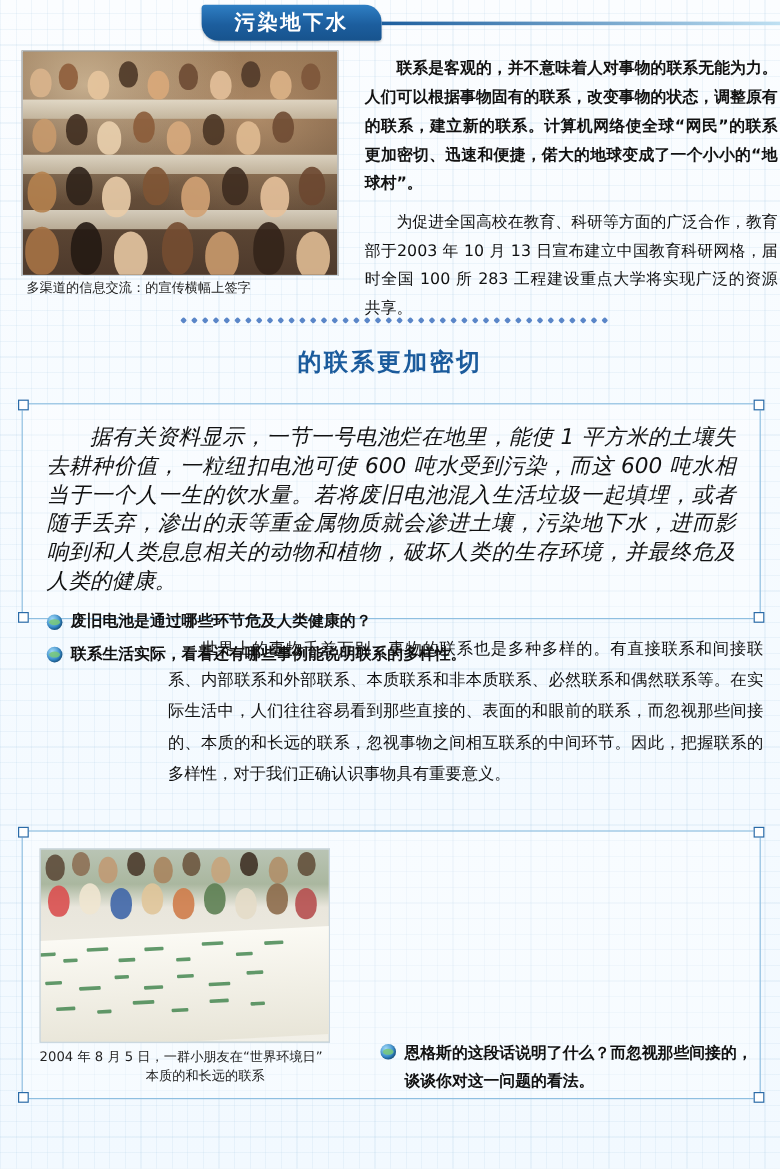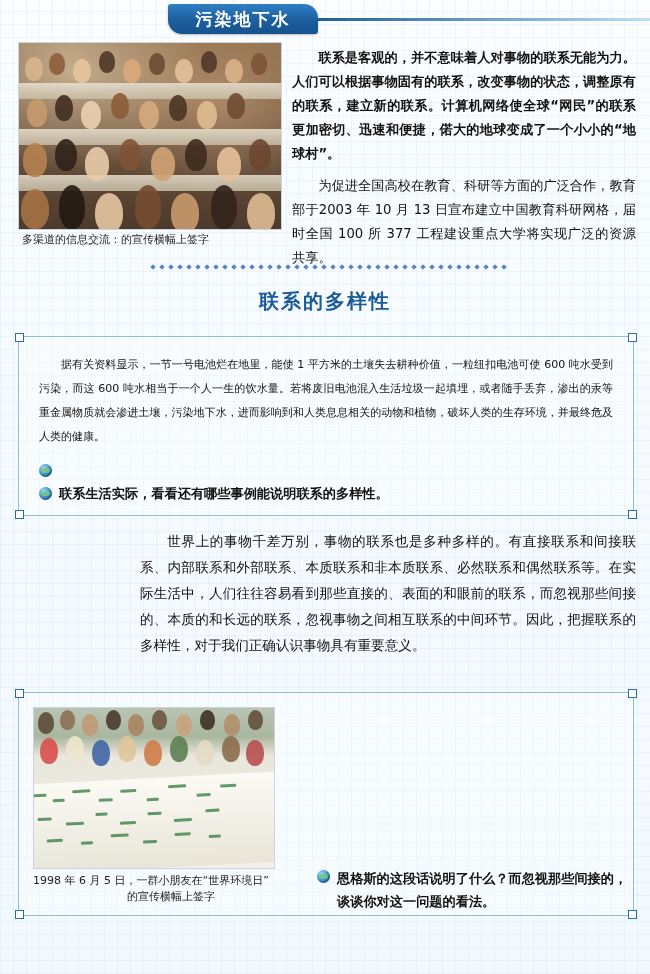--- a/index.html
+++ b/index.html
@@ -117,21 +117,21 @@
     top: 232px;
     width: 260px;
     font-size: 11px;
     color: #222;
     font-family: "DejaVu Sans", "Liberation Sans", sans-serif;
   }
 
   
   .intro {
     position: absolute;
-    left: 292px;
+    left: 304px;
     top: 46px;
     width: 344px;
     font-size: 13.2px;
     line-height: 24px;
     color: #111;
     font-family: "DejaVu Sans", "Liberation Sans", sans-serif;
     text-align: justify;
     font-weight: 600;
   }
   .intro p {
@@ -194,25 +194,26 @@
   .box .c-br { right: -4px; bottom: -4px; }
 
   #box1 {
     left: 18px;
     top: 336px;
     width: 614px;
     height: 178px;
   }
   .box-text {
     padding: 16px 20px 0 20px;
-    font-size: 11px;
+    font-size: 18px;
     line-height: 24px;
     text-align: justify;
     font-family: "DejaVu Sans", "Liberation Sans", sans-serif;
     color: #111;
+    font-style: italic;
   }
   .box-text p {
     margin: 0;
     text-indent: 2em;
   }
   .qlist {
     margin-top: 12px;
     padding: 0 20px;
   }
   .qitem {
@@ -398,21 +399,21 @@
           <i style="left:152px;top:150px; width:28px; height:40px; background:#c99a6d;"></i>
           <i style="left:192px;top:142px; width:26px; height:44px; background:#33241a;"></i>
           <i style="left:228px;top:150px; width:28px; height:40px; background:#dfbb93;"></i>
         </div>
       </div>
     </div>
     <div class="cap1">多渠道的信息交流：的宣传横幅上签字</div>
 
     <div class="intro">
       <p class="p1">联系是客观的，并不意味着人对事物的联系无能为力。人们可以根据事物固有的联系，改变事物的状态，调整原有的联系，建立新的联系。计算机网络使全球“网民”的联系更加密切、迅速和便捷，偌大的地球变成了一个小小的“地球村”。</p>
-      <p class="p2">为促进全国高校在教育、科研等方面的广泛合作，教育部于2003 年 10 月 13 日宣布建立中国教育科研网格，届时全国 100 所 377 工程建设重点大学将实现广泛的资源共享。</p>
+      <p class="p2">为促进全国高校在教育、科研等方面的广泛合作，教育部于2003 年 10 月 13 日宣布建立中国教育科研网格，届时全国 100 所 283 工程建设重点大学将实现广泛的资源共享。</p>
     </div>
 
     <div class="divider">
       <span></span>
         <span></span>
         <span></span>
         <span></span>
         <span></span>
         <span></span>
         <span></span>
@@ -444,33 +445,34 @@
         <span></span>
         <span></span>
         <span></span>
         <span></span>
         <span></span>
         <span></span>
         <span></span>
         <span></span>
     </div>
 
-    <div class="section-title">联系的多样性</div>
+    <div class="section-title">的联系更加密切</div>
 
     <div class="box" id="box1">
       <div class="corner c-tl"></div>
       <div class="corner c-tr"></div>
       <div class="corner c-bl"></div>
       <div class="corner c-br"></div>
       <div class="box-text">
         <p>据有关资料显示，一节一号电池烂在地里，能使 1 平方米的土壤失去耕种价值，一粒纽扣电池可使 600 吨水受到污染，而这 600 吨水相当于一个人一生的饮水量。若将废旧电池混入生活垃圾一起填埋，或者随手丢弃，渗出的汞等重金属物质就会渗进土壤，污染地下水，进而影响到和人类息息相关的动物和植物，破坏人类的生存环境，并最终危及人类的健康。</p>
       </div>
       <div class="qlist">
         <div class="qitem">
           <span class="globe"></span>
+          <span>废旧电池是通过哪些环节危及人类健康的？</span>
         </div>
         <div class="qitem">
           <span class="globe"></span>
           <span>联系生活实际，看看还有哪些事例能说明联系的多样性。</span>
         </div>
       </div>
     </div>
 
     <div class="body-par">
       <p>世界上的事物千差万别，事物的联系也是多种多样的。有直接联系和间接联系、内部联系和外部联系、本质联系和非本质联系、必然联系和偶然联系等。在实际生活中，人们往往容易看到那些直接的、表面的和眼前的联系，而忽视那些间接的、本质的和长远的联系，忽视事物之间相互联系的中间环节。因此，把握联系的多样性，对于我们正确认识事物具有重要意义。</p>
@@ -529,22 +531,22 @@
               <i style="left:88px; top:54px; width:18px; height:3px;"></i>
               <i style="left:120px;top:62px; width:14px; height:3px;"></i>
               <i style="left:152px;top:56px; width:16px; height:3px;"></i>
               <i style="left:186px;top:60px; width:12px; height:3px;"></i>
             </div>
           </div>
         </div>
       </div>
 
       <div class="cap2">
-        <span class="l1">1998 年 6 月 5 日，一群小朋友在“世界环境日”</span>
-        <span class="l2">的宣传横幅上签字</span>
+        <span class="l1">2004 年 8 月 5 日，一群小朋友在“世界环境日”</span>
+        <span class="l2">本质的和长远的联系</span>
       </div>
 
 
       <div class="qlist q2">
         <div class="qitem">
           <span class="globe"></span>
           <span>恩格斯的这段话说明了什么？而忽视那些间接的，谈谈你对这一问题的看法。</span>
         </div>
       </div>
     </div>

